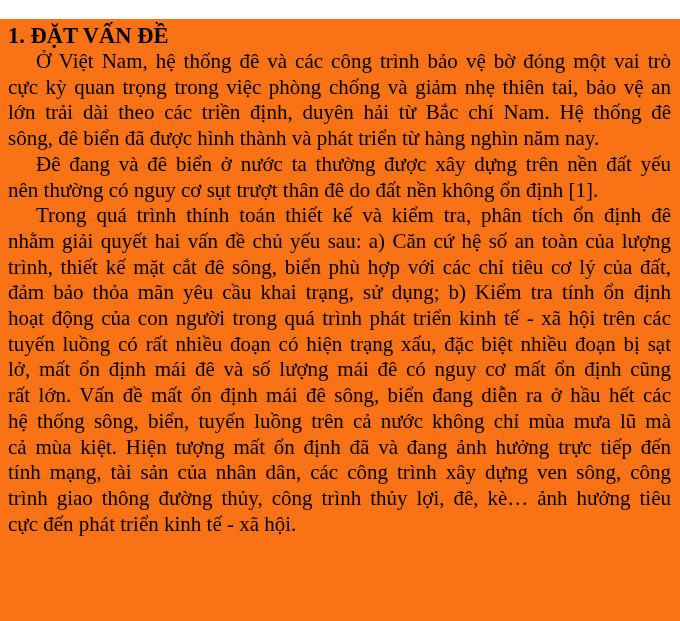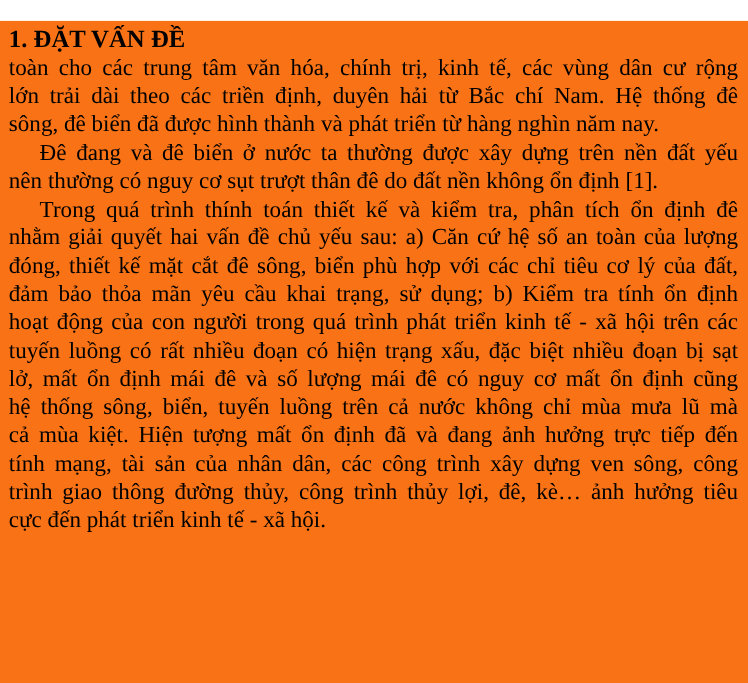--- a/index.html
+++ b/index.html
@@ -45,38 +45,40 @@
     text-align-last: left;
   }
 </style>
 </head>
 <body style="background: rgb(255, 255, 255);">
 
 <main class="page" style="background: #f97316; color: rgb(0, 0, 0); margin-top: 19px;">
   <h1 class="heading">1. ĐẶT VẤN ĐỀ</h1>
   <div>
       <div class="para">
-        <div class="line">toàn cho các trung tâm văn hóa, chính trị, kinh tế, các vùng dân cư rộng</div>
+        <div class="line first">Ở Việt Nam, hệ thống đê và các công trình bảo vệ bờ đóng một vai trò</div>
+        <div class="line">cực kỳ quan trọng trong việc phòng chống và giảm nhẹ thiên tai, bảo vệ an</div>
         <div class="line">lớn trải dài theo các triền định, duyên hải từ Bắc chí Nam. Hệ thống đê</div>
         <div class="line last">sông, đê biển đã được hình thành và phát triển từ hàng nghìn năm nay.</div>
       </div>
       <div class="para">
         <div class="line first">Đê đang và đê biển ở nước ta thường được xây dựng trên nền đất yếu</div>
         <div class="line last">nên thường có nguy cơ sụt trượt thân đê do đất nền không ổn định [1].</div>
       </div>
       <div class="para">
         <div class="line first">Trong quá trình thính toán thiết kế và kiểm tra, phân tích ổn định đê</div>
         <div class="line">nhằm giải quyết hai vấn đề chủ yếu sau: a) Căn cứ hệ số an toàn của lượng</div>
-        <div class="line">đóng, thiết kế mặt cắt đê sông, biển phù hợp với các chỉ tiêu cơ lý của đất,</div>
+        <div class="line">trình, thiết kế mặt cắt đê sông, biển phù hợp với các chỉ tiêu cơ lý của đất,</div>
         <div class="line">đảm bảo thỏa mãn yêu cầu khai trạng, sử dụng; b) Kiểm tra tính ổn định</div>
       </div>
       <div class="para">
         <div class="line">hoạt động của con người trong quá trình phát triển kinh tế - xã hội trên các</div>
         <div class="line">tuyến luồng có rất nhiều đoạn có hiện trạng xấu, đặc biệt nhiều đoạn bị sạt</div>
         <div class="line">lở, mất ổn định mái đê và số lượng mái đê có nguy cơ mất ổn định cũng</div>
+        <div class="line">rất lớn. Vấn đề mất ổn định mái đê sông, biển đang diễn ra ở hầu hết các</div>
         <div class="line">hệ thống sông, biển, tuyến luồng trên cả nước không chỉ mùa mưa lũ mà</div>
         <div class="line">cả mùa kiệt. Hiện tượng mất ổn định đã và đang ảnh hưởng trực tiếp đến</div>
         <div class="line">tính mạng, tài sản của nhân dân, các công trình xây dựng ven sông, công</div>
         <div class="line">trình giao thông đường thủy, công trình thủy lợi, đê, kè… ảnh hưởng tiêu</div>
         <div class="line last">cực đến phát triển kinh tế - xã hội.</div>
       </div>
     </div>
 </main>
 
 </body></html>

